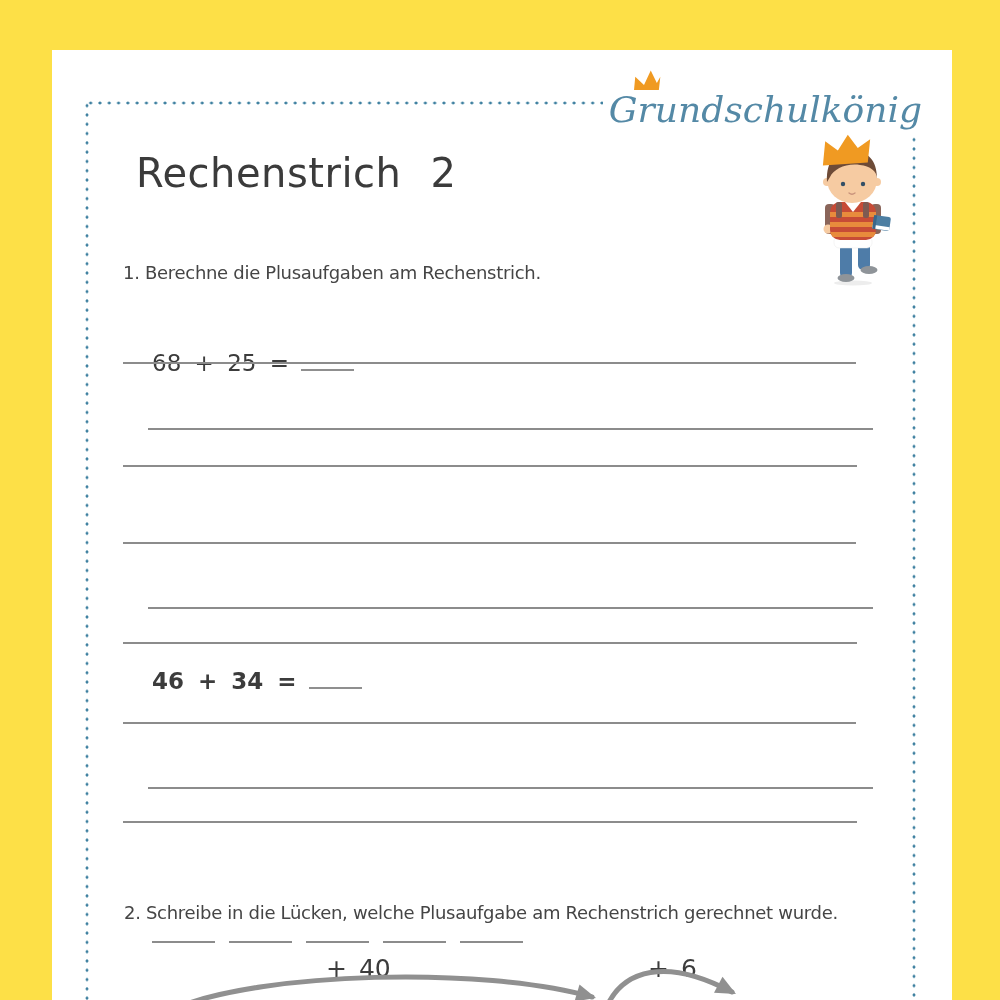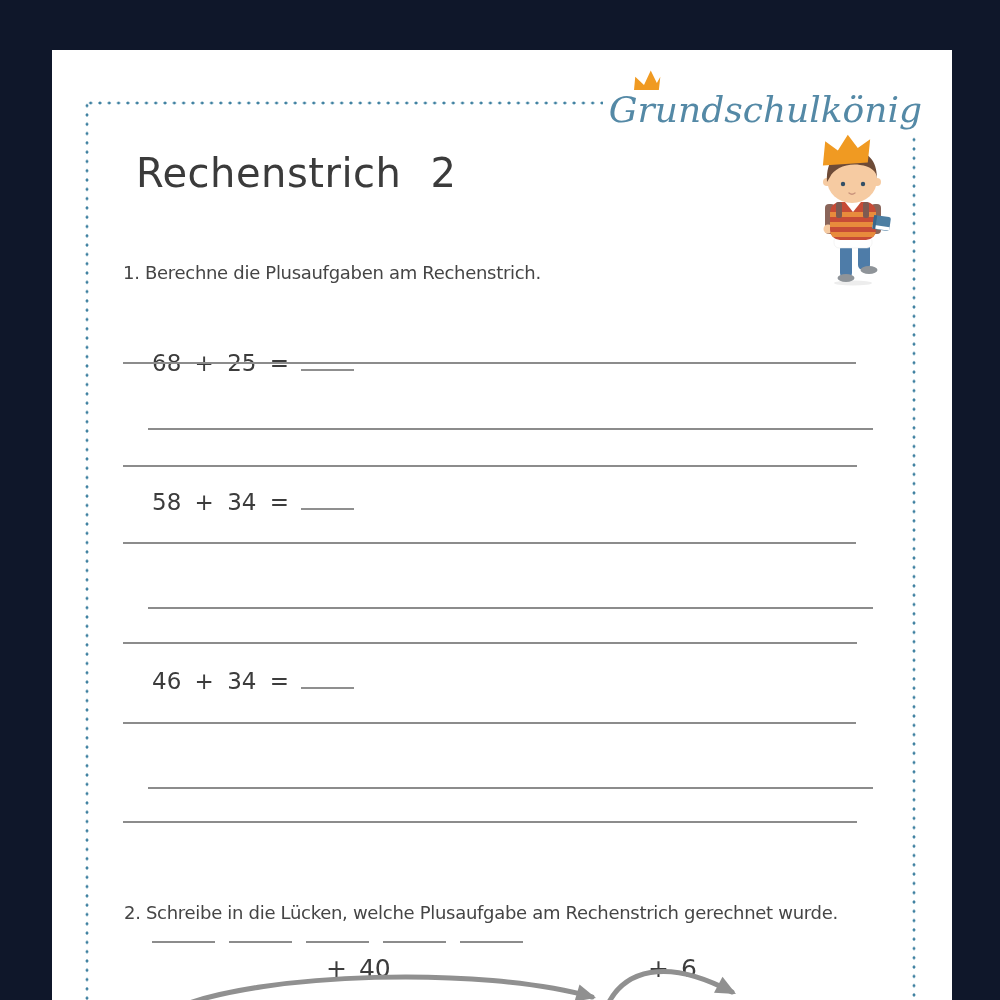--- a/index.html
+++ b/index.html
@@ -1,19 +1,19 @@
 <!DOCTYPE html>
 <html><head>
 <meta charset="utf-8">
 <style>
   html,body{margin:0;padding:0;}
   .canvas{
     position:relative;
     width:1000px;height:1000px;
-    background:#0f172a;
+    background:#fde047;
     overflow:hidden;
     font-family:"DejaVu Sans","Liberation Sans",sans-serif;
   }
   .paper{
     position:absolute;left:52px;top:50px;
     width:900px;height:960px;
     background:#ffffff;
   }
   
   .dots{position:absolute;}
@@ -49,21 +49,21 @@
   .instr{
     position:absolute;margin:0;color:#454545;
     font-size:18px;letter-spacing:-0.3px;white-space:nowrap;
   }
   .instr1{left:71px;top:212px;}
   .instr2{left:72px;top:832px;margin-top:20px;}
   .equation{
     position:absolute;left:100px;margin:0;
     font-size:23px;color:#3C3C3C;word-spacing:6px;white-space:nowrap;
   }
-  .eq1{top:256px;margin-top:44px;} .eq2{top:439px;} .eq3{top:618px;}
+  .eq1{top:256px;margin-top:44px;} .eq2{top:439px;} .eq3{top:618px;font-weight:bold;}
   .eq-blank{
     display:inline-block;width:53px;height:18px;
     border-bottom:2px solid #8F8F8F;margin-left:12px;
   }
   .wline{position:absolute;height:2px;background:#8C8C8C;}
   .la{left:71px;width:733px;} .lb{left:96px;width:725px;} .lc{left:71px;width:734px;}
   .a1{top:312px;} .b1{top:378px;} .c1{top:415px;}
   .a2{top:492px;} .b2{top:557px;} .c2{top:592px;}
   .a3{top:672px;} .b3{top:737px;} .c3{top:771px;}
   .blank-row{position:absolute;left:100px;top:878px;white-space:nowrap;}
@@ -136,21 +136,20 @@
 
     <h1 class="title">Rechenstrich 2</h1>
 
     <p class="instr instr1">1. Berechne die Plusaufgaben am Rechenstrich.</p>
 
     <p class="equation eq1"><span>68 + 25 =</span><span class="eq-blank"></span></p>
     <div class="wline la a1"></div>
     <div class="wline lb b1"></div>
     <div class="wline lc c1"></div>
 
-    <p class="equation eq2"><span>58 + 34 =</span><span class="eq-blank"></span></p>
     <div class="wline la a2"></div>
     <div class="wline lb b2"></div>
     <div class="wline lc c2"></div>
 
     <p class="equation eq3"><span>46 + 34 =</span><span class="eq-blank"></span></p>
     <div class="wline la a3"></div>
     <div class="wline lb b3"></div>
     <div class="wline lc c3"></div>
 
     <p class="instr instr2">2. Schreibe in die Lücken, welche Plusaufgabe am Rechenstrich gerechnet wurde.</p>

